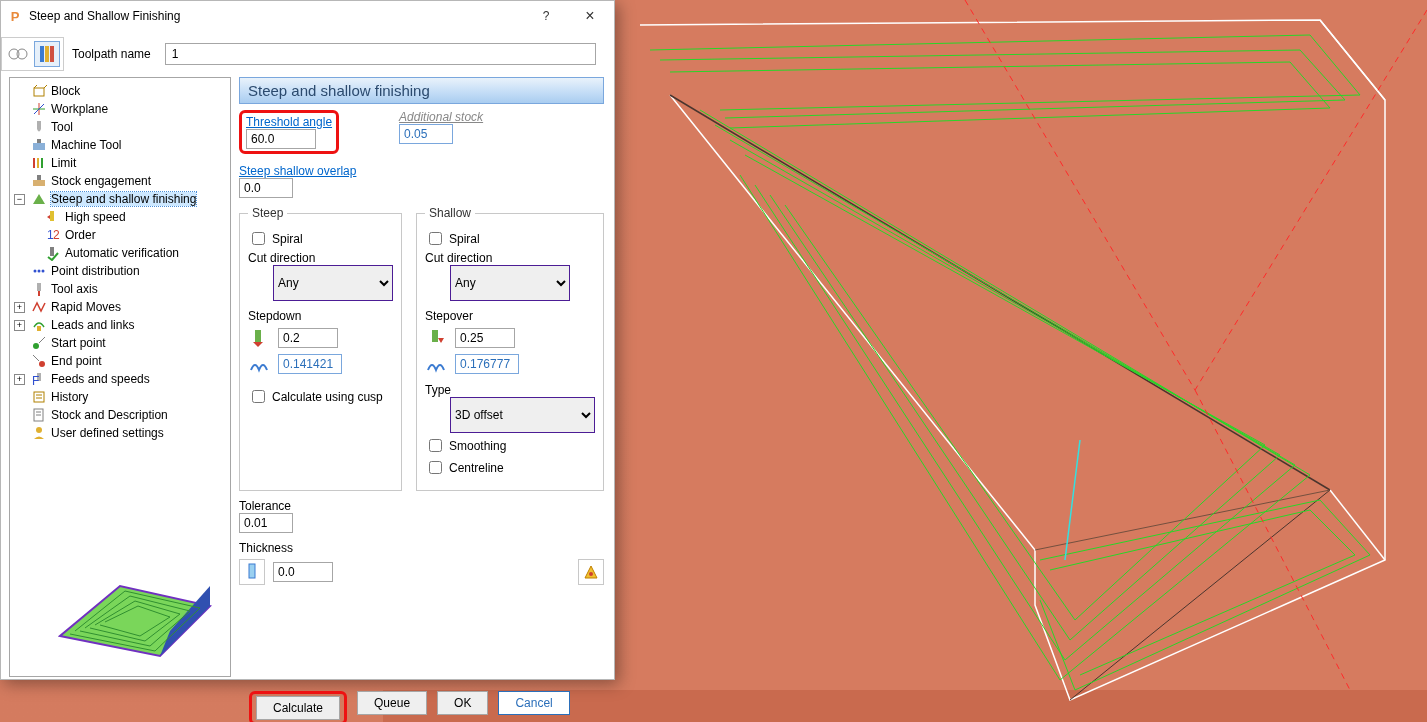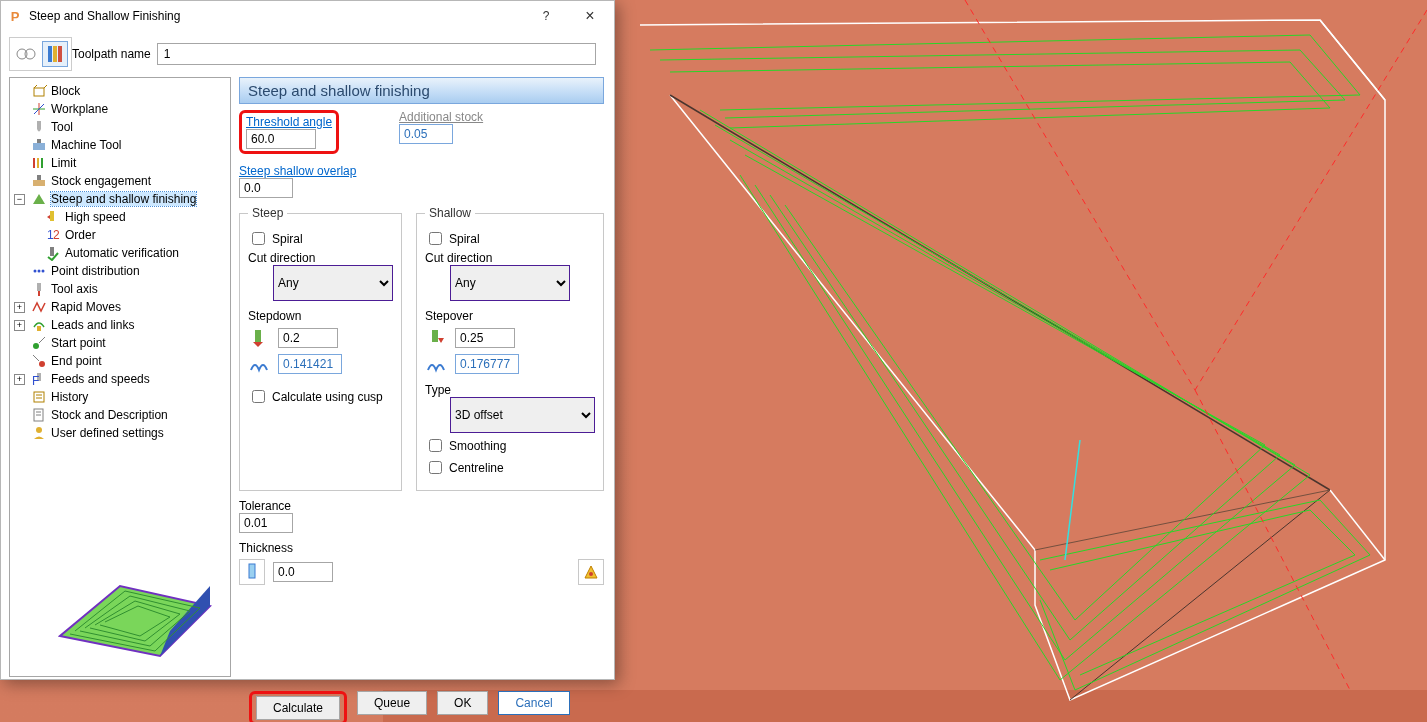--- a/index.html
+++ b/index.html
@@ -4,40 +4,40 @@
 <style>
   * { box-sizing: border-box; font-family: "Segoe UI", Tahoma, sans-serif; font-size: 12px; }
   body { margin: 0; padding: 0; width: 1427px; height: 722px; background: #d67b5f; position: relative; overflow: hidden; }
   .viewport { position: absolute; left: 0; top: 0; width: 1427px; height: 722px; background: linear-gradient(180deg, #d67d61 0%, #d47b5f 100%); }
   .viewport svg { position:absolute; left:0; top:0; }
   .dialog { position: absolute; left: 0; top: 0; width: 615px; height: 680px; background: #fff; border: 1px solid #b7b7b7; box-shadow: 4px 4px 15px rgba(0,0,0,.35); }
   .titlebar { height: 30px; display: flex; align-items: center; padding: 0 2px 0 6px; background: #fff; }
   .titlebar .p-icon { width: 16px; height: 16px; display:inline-flex; align-items:center; justify-content:center; color:#e98a3b; font-weight:bold; font-size:13px; margin-right:6px;}
   .titlebar .title { flex: 1; }
   .titlebar .btn { width: 44px; height: 28px; display: flex; align-items:center; justify-content:center; color:#333; }
-  .toprow { display:flex; align-items:center; padding: 6px 18px 6px 8px; }
+  .toprow { display:flex; align-items:center; padding: 6px 18px 6px 0; gap: 8px; }
   .strategy-icons { display:flex; gap:3px; border:1px solid #ccc; padding:3px;}
   .strategy-icons .ico { width:26px; height:26px; border:1px solid transparent; display:flex; align-items:center; justify-content:center; }
   .strategy-icons .ico.active { border-color:#7aa7dd; background:#e6f0fa; }
   .toprow label { flex:0 0 auto; margin-left:auto; margin-right:6px;}
   .toprow input { flex:1; height:22px; border:1px solid #a6a6a6; padding:0 6px; }
   .body { display:flex; height: calc(100% - 30px - 44px); }
   .tree { width: 250px; border:1px solid #a6a6a6; margin:0 4px 4px 8px; padding:4px 2px; overflow:auto; position:relative; background:#fff;}
   .tree ul { list-style:none; margin:0; padding:0 0 0 14px; }
   .tree > ul { padding-left: 2px;}
   .tree li { padding:1px 0; white-space:nowrap; display:flex; align-items:center; gap:4px; position:relative;}
   .tree li.has-children > .twist { width:11px; height:11px; border:1px solid #888; font-size:9px; line-height:9px; text-align:center; display:inline-block; margin-right:2px; background:#fff;}
   .tree li > .spacer { width:13px; display:inline-block;}
   .tree .ticon { width:16px; height:16px; display:inline-flex; align-items:center; justify-content:center;}
   .tree li.selected > span.lbl { background:#cde8ff; outline:1px dotted #4a90d9;}
   .preview { position:absolute; left:30px; bottom:10px; width:180px; height:130px;}
   .right { flex:1; padding: 0 10px 6px 4px; display:flex; flex-direction:column; }
   .section-title { background: linear-gradient(180deg,#e9f2fb 0%, #c2dcf6 60%, #a9cdf0 100%); border:1px solid #7aa7dd; padding:4px 8px; font-size:15px; color:#2b4a6e;}
   .linklbl { color:#0066cc; text-decoration:underline; }
-  .linklbl.gray { color:#888; }
+  .linklbl.gray { color:#888;font-style:italic; }
   input[type=text].box { height:20px; border:1px solid #a6a6a6; padding:0 4px; }
   input[type=text].box.ro { background:#fff; border-color:#7aa7dd; color:#2b6fba;}
   .hl-red { border:3px solid #e11; padding:2px 4px; display:inline-block; border-radius:6px;}
   fieldset.grp { border:1px solid #c8c8c8; margin:8px 0 0 0; padding:6px 8px 10px 8px; }
   fieldset.grp legend { padding:0 4px; color:#333;}
   .cols { display:flex; gap:14px; }
   .cols fieldset { flex:1; }
   label.chk { display:flex; align-items:center; gap:4px; margin:3px 0;}
   select.sel { height:36px; border:1px solid #4c1d95; width:120px;margin-left:25px;}
   .row-ic { display:flex; align-items:center; gap:8px; margin:4px 0;}

